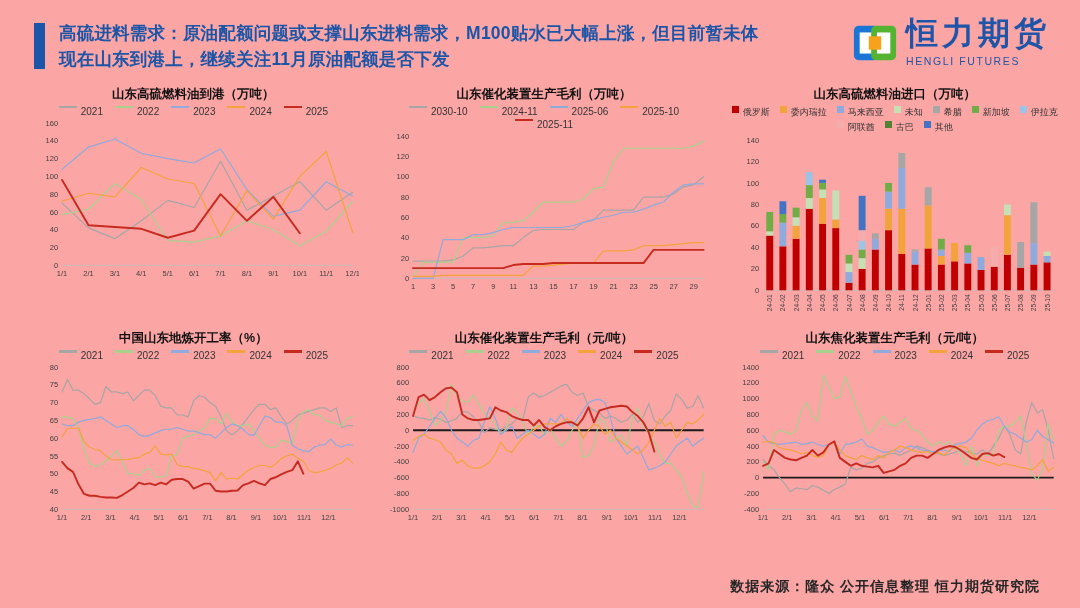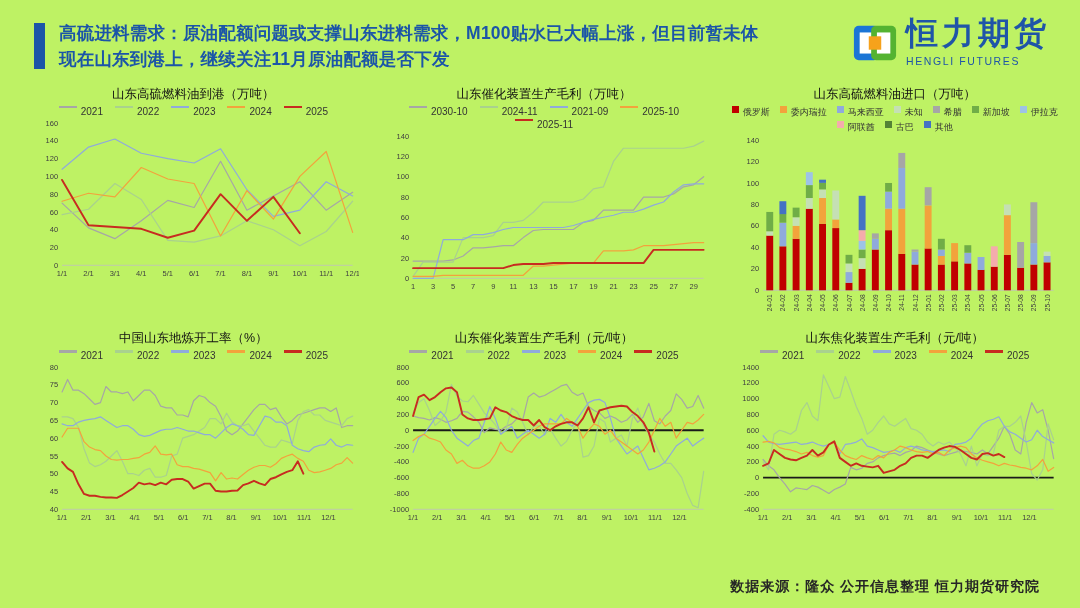--- a/index.html
+++ b/index.html
@@ -1,30 +1,30 @@
 <!DOCTYPE html>
 <html><head>
 <meta charset="utf-8">
 <style>
   html,body{margin:0;padding:0;background:#fff;}
-  .page{position:relative;width:1080px;height:608px;background:#bef264;overflow:hidden;
+  .page{position:relative;width:1080px;height:608px;background:#fca5a5;overflow:hidden;
         font-family:"Liberation Sans","DejaVu Sans",sans-serif;}
   
   .header{position:absolute;top:20px;left:34px;right:30px;display:flex;align-items:flex-start;}
   .accent{width:11px;height:46px;background:#1B55A8;margin-right:14px;margin-top:3px;flex:0 0 auto;}
   .title{color:#1B55A8;font-weight:bold;font-size:17.5px;line-height:1.5;letter-spacing:0.2px;}
   .logo{position:absolute;top:18px;right:30px;display:flex;align-items:center;}
   .logo-icon{width:46px;height:46px;margin-right:8px;}
   .logo-cn{color:#1F55A8;font-weight:bold;font-size:32px;letter-spacing:4px;line-height:1.1;font-family:Liberation Mono, monospace;}
   .logo-en{color:#1F55A8;font-weight:normal;font-size:10.5px;letter-spacing:1.6px;margin-top:2px;}
   
   .charts{position:absolute;top:86px;left:28px;right:20px;display:grid;
           grid-template-columns:1fr 1fr 1fr;column-gap:20px;row-gap:6px;}
   .chart-card{display:flex;flex-direction:column;align-items:center;}
-  .chart-title{font-size:12.5px;font-weight:normal;color:#111;margin-bottom:3px;text-align:center;}
+  .chart-title{font-size:12.5px;font-weight:bold;color:#111;margin-bottom:3px;text-align:center;}
   .legend{display:flex;justify-content:center;align-items:center;flex-wrap:wrap;
           column-gap:12px;row-gap:2px;font-size:10px;color:#333;margin-bottom:2px;max-width:330px;}
   .legend.wrap{column-gap:10px;font-size:9px;}
   .lg-item{display:inline-flex;align-items:flex-start;gap:4px;white-space:nowrap;}
   .sw{display:inline-block;flex:0 0 auto;}
   .sw.ln{width:18px;height:2.4px;}
   .sw.sq{width:7px;height:7px;}
   .plot{width:100%;height:auto;display:block;}
   .footer{position:absolute;right:40px;bottom:12px;font-size:14px;font-weight:600;
           color:#262626;letter-spacing:1px;}
@@ -117,21 +117,21 @@
           <span class="lg-item">
             <span class="sw ln" style="background: rgb(166, 166, 166);"></span>
             <span>2030-10</span>
           </span>
           <span class="lg-item">
             <span class="sw ln" style="background: rgb(169, 209, 142);"></span>
             <span>2024-11</span>
           </span>
           <span class="lg-item">
             <span class="sw ln" style="background: rgb(143, 170, 220);"></span>
-            <span>2021-09</span>
+            <span>2025-06</span>
           </span>
           <span class="lg-item">
             <span class="sw ln" style="background: rgb(242, 163, 60);"></span>
             <span>2025-10</span>
           </span>
           <span class="lg-item">
             <span class="sw ln" style="background: rgb(199, 43, 32);"></span>
             <span>2025-11</span>
           </span>
         </div>

